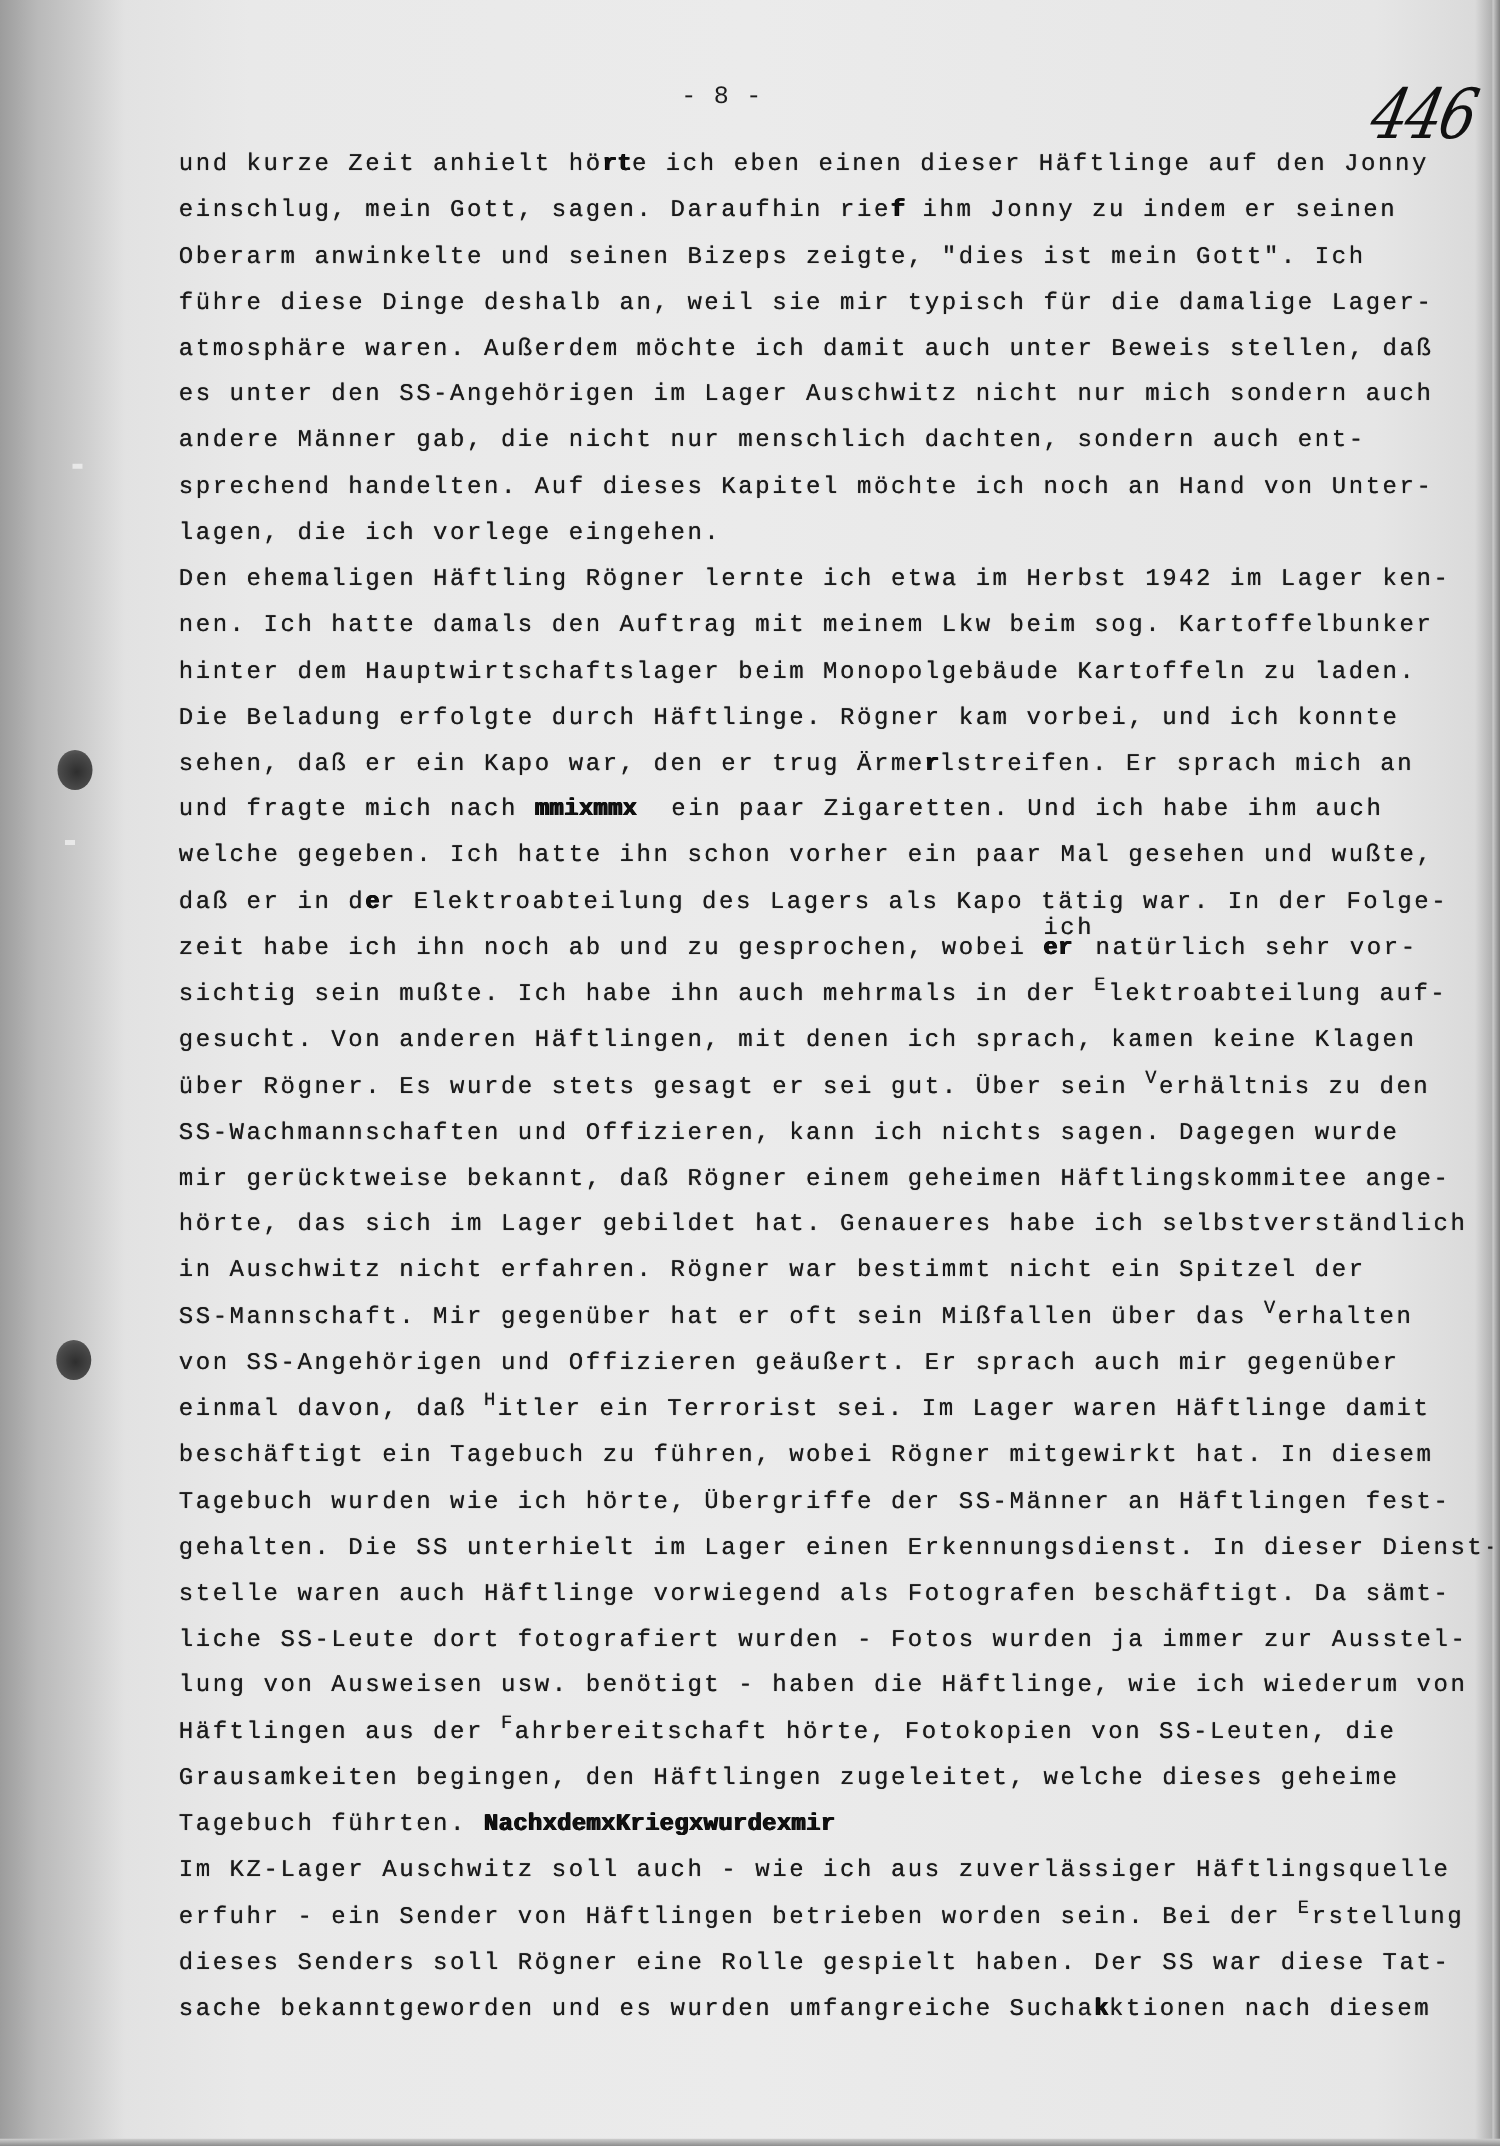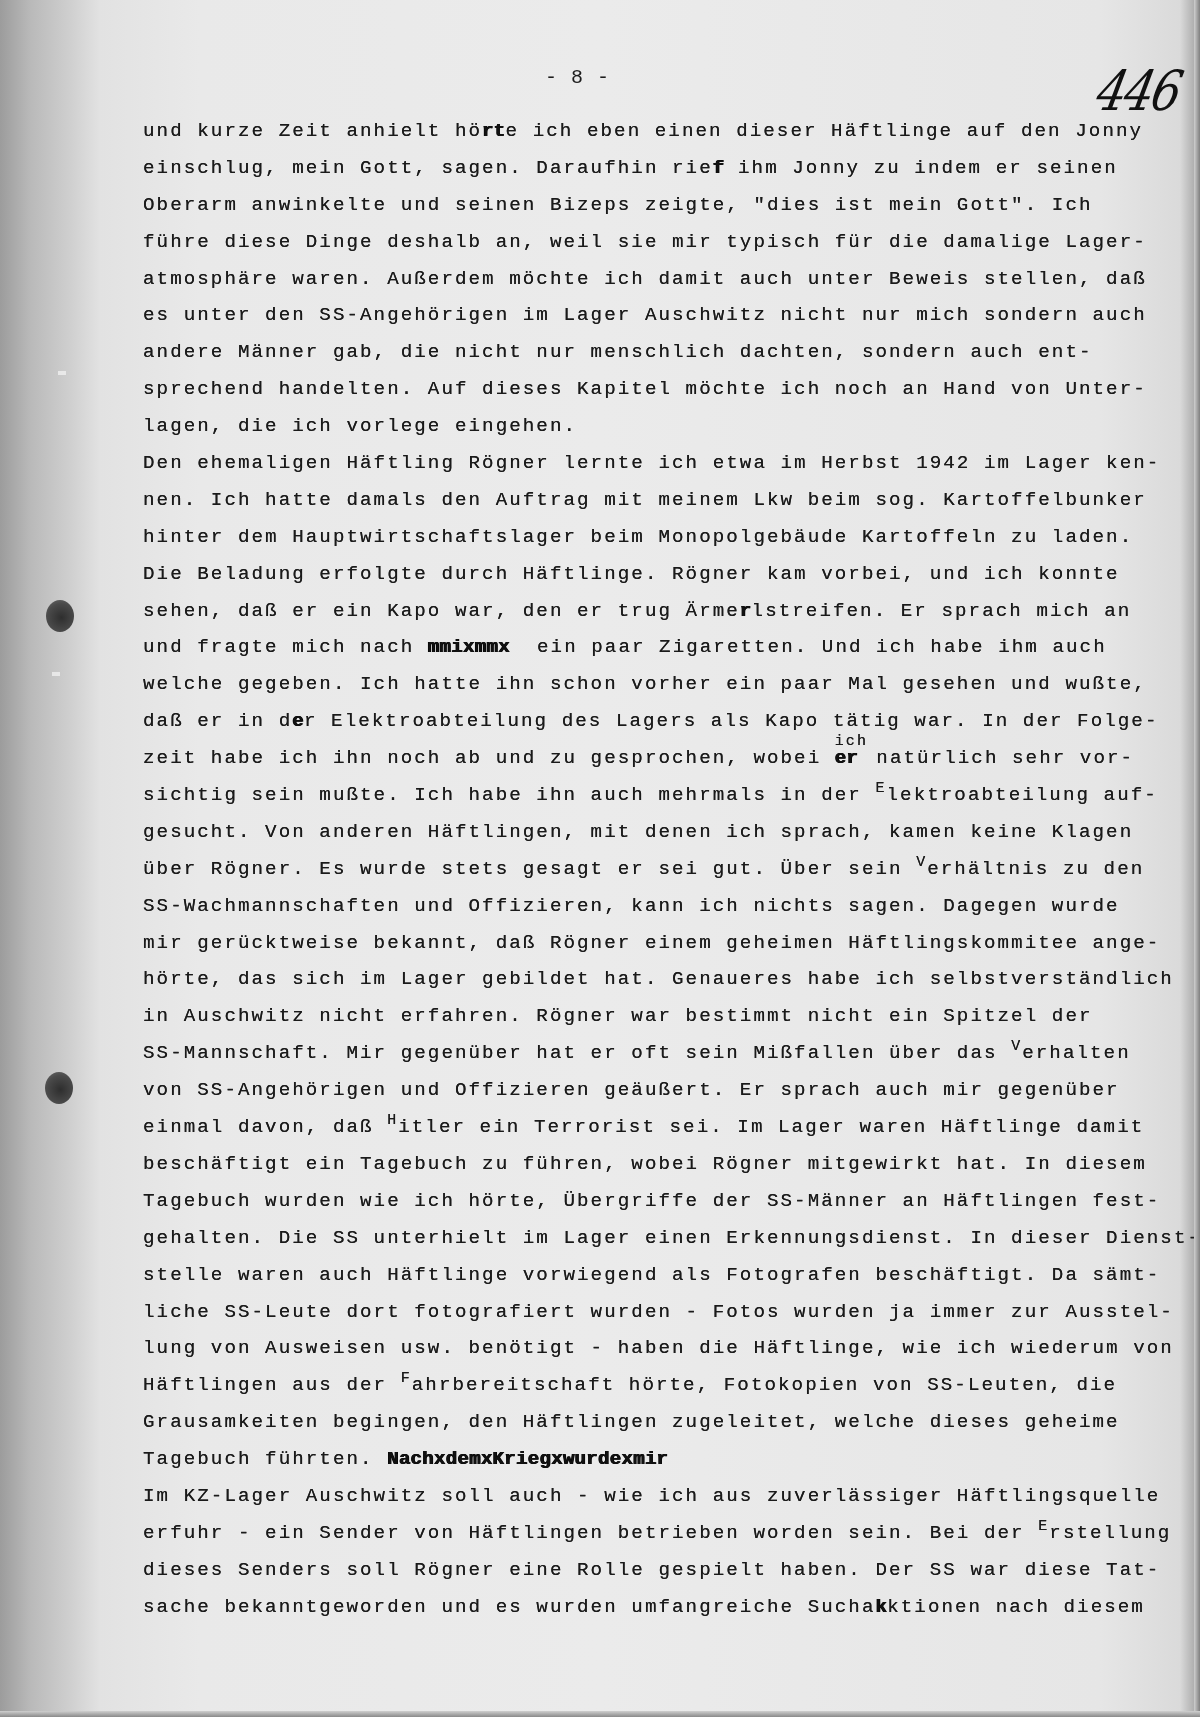--- a/index.html
+++ b/index.html
@@ -44,21 +44,21 @@
     .line { display: block; height: 36.9px; }
     .strike {
       font-weight: bold; color: #111; letter-spacing: 0.2px;
       text-shadow: 0.5px 0 0 #000, -0.5px 0 0 #000;
     }
     .sup { position: relative; top: -8px; font-size: 15px; }
     .ich-over {
       position: relative; display: inline-block; width: 28px;
     }
     .ich-over .above {
-      position: absolute; left: 0; top: -16px; font-size: 15px;
+      position: absolute; left: 0; top: -16px; font-size: 19px;
     }
     .scan-mark {
       position: absolute; width: 8px; height: 4px; background: #f5f5f5; opacity: .7;
     }
   </style>
 </head>
 <body>
 
 <div class="page">
   <div class="punch-hole" style="left:46px; top:600px;"></div>

